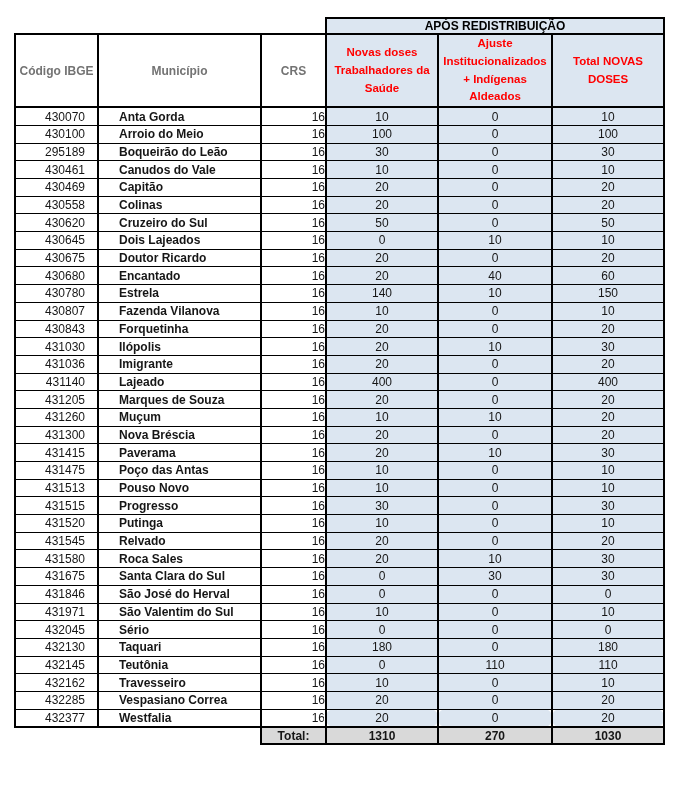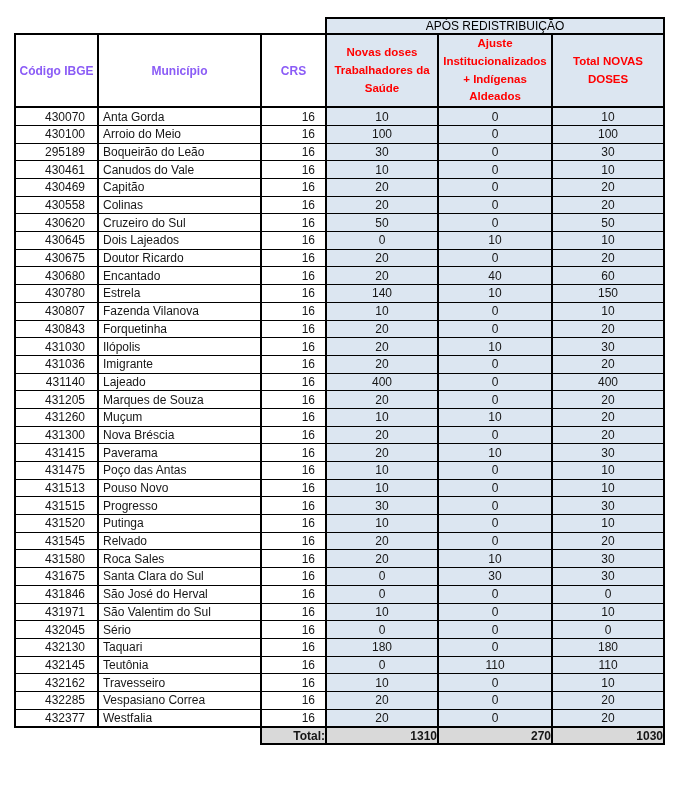--- a/index.html
+++ b/index.html
@@ -36,69 +36,69 @@
 
   
   tr.band-row td.ghost {
     border: none;
     background: transparent;
     height: 14px;
   }
   tr.band-row td.band {
     border: 2px solid #000000;
     background: #dce6f1;
-    font-weight: normal;
+    font-weight: bold;
     text-align: center;
     vertical-align: middle;
     height: 14px;
     font-size: 12px;
     color: #000000;
   }
 
   
   tr.head-row th {
     border: 2px solid #000000;
     height: 65px;
     background: #ffffff;
     font-weight: bold;
     text-align: center;
     vertical-align: middle;
     white-space: normal;
-    color: #8b5cf6;
+    color: #737373;
     font-size: 12px;
   }
   tr.head-row th.blue {
     background: #dce6f1;
     color: #ff0000;
     font-size: 11.5px;
     line-height: 1.55;
     padding: 0 1px;
   }
 
   
   tbody tr.data td {
     border: 1px solid #000000;
     border-left-width: 2px;
     border-right-width: 2px;
     height: 16.7px;
     white-space: nowrap;
     vertical-align: middle;
   }
-  tbody tr.data:last-child td { border-bottom-width: 2px; }
+  tbody tr.data:last-child td { border-bottom-width: 2px; border-radius: 8px; }
   td.code { text-align: right; padding-right: 12px; }
-  td.name { text-align: left;  padding-left: 4px;  }
-  td.crs  { text-align: right; padding-right: 10px; }
+  td.name { text-align: left;  padding-left: 20px; font-weight: bold;  }
+  td.crs  { text-align: right; padding-right: 0; }
   td.num  { text-align: center; background: #dce6f1; }
 
   
   tr.total-row td {
     border: 2px solid #000000;
     background: #d9d9d9;
     font-weight: bold;
-    text-align: right;
+    text-align: center;
     vertical-align: middle;
     height: 15px;
     white-space: nowrap;
   }
   tr.total-row td.ghost {
     border: none;
     background: transparent;
   }
 </style>
 </head>

